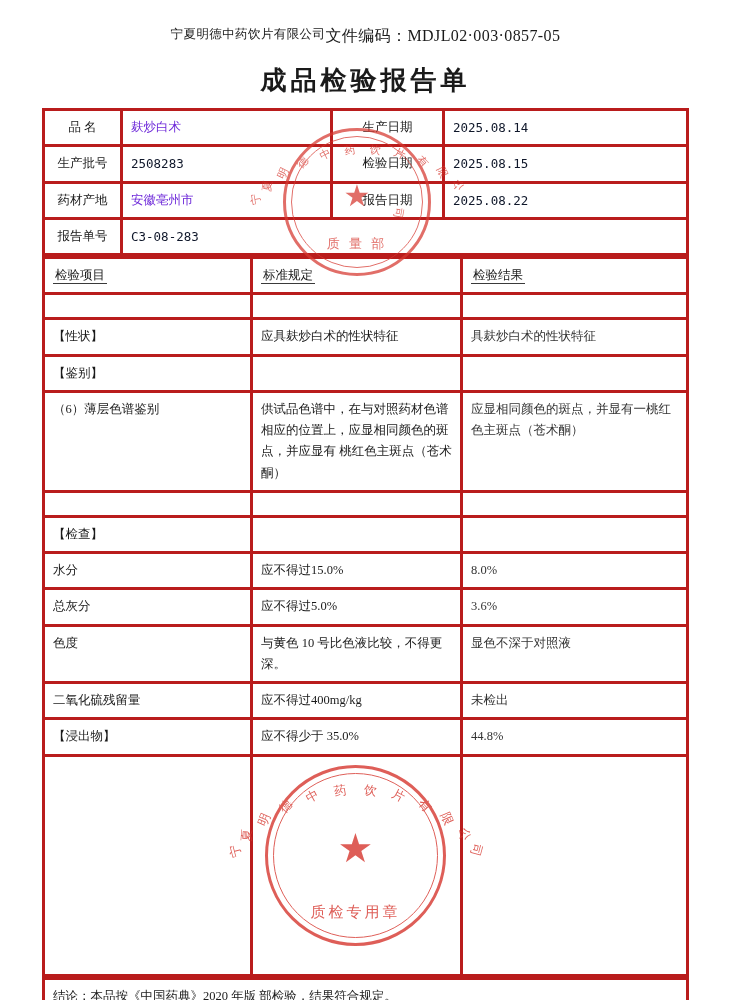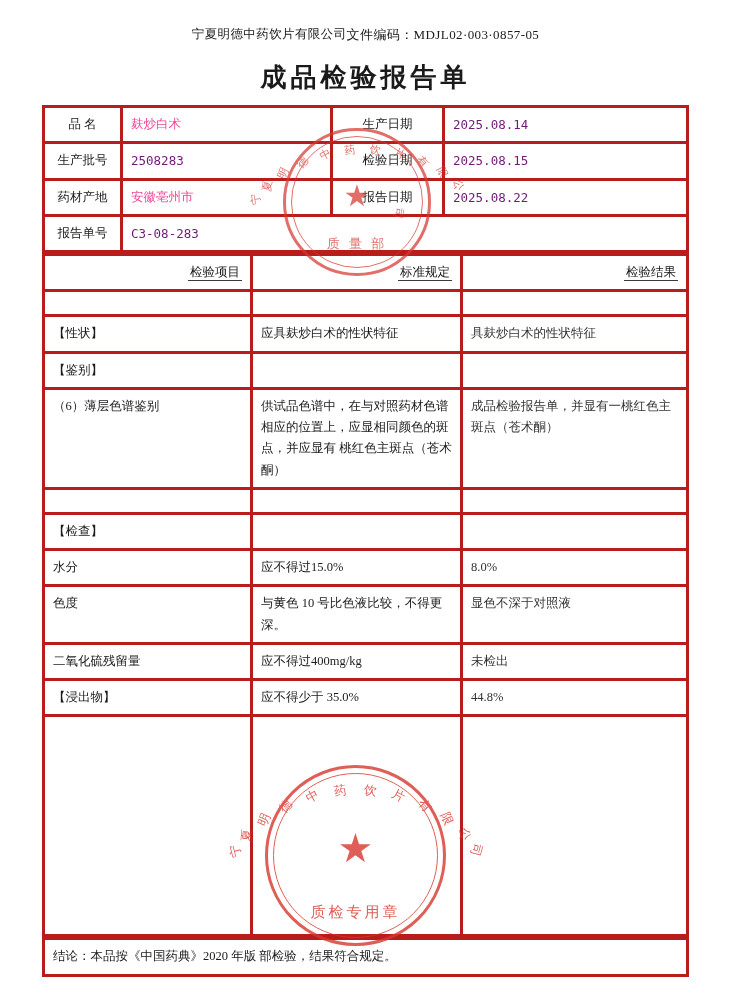--- a/index.html
+++ b/index.html
@@ -24,21 +24,21 @@
   }
   .hdr {
     display: flex;
     justify-content: center;
     align-items: flex-start;
     font-size: 12.5px;
     letter-spacing: 0.4px;
     margin-bottom: 16px;
   }
   .hdr-left { white-space: nowrap; }
-  .hdr-right { white-space: nowrap; font-size: 13px; }
+  .hdr-right { white-space: nowrap; font-size: 16px; }
   .doc-title {
     text-align: center;
     font-size: 26px;
     font-weight: bold;
     letter-spacing: 4px;
     margin: 14px 0 10px 0;
     font-family: "DejaVu Serif", "Liberation Serif", serif;
   }
   table.main {
     width: 100%;
@@ -50,31 +50,31 @@
     font-size: 12.5px;
     padding: 6px 8px;
     vertical-align: top;
     line-height: 1.7;
   }
   .lbl {
     text-align: center;
     white-space: nowrap;
   }
   .val-blue {
-    color: #701a75;
+    color: #0f172a;
     font-family: "DejaVu Sans Mono", "Liberation Mono", monospace;
     font-size: 12px;
   }
   .val-blue-cn {
-    color: #ec4899;
+    color: #6d28d9;
     font-family: "Liberation Serif", serif;
     font-size: 12.5px;
   }
   .col-head {
-    text-align: right;
+    text-align: left;
     padding: 8px 0;
     font-size: 12.5px;
   }
   .col-head span {
     border-bottom: 1px solid #3a3a3a;
     padding: 0 2px 1px 2px;
   }
   
   .bodywrap td {
     border-left: 1px solid #3a3a3a;
@@ -237,36 +237,41 @@
         <td class="cell-res">具麸炒白术的性状特征</td>
       </tr>
       <tr>
         <td class="cell-item">【鉴别】</td>
         <td class="cell-std"></td>
         <td class="cell-res"></td>
       </tr>
       <tr>
         <td class="cell-item">（6）薄层色谱鉴别</td>
         <td class="cell-std">供试品色谱中，在与对照药材色谱相应的位置上，应显相同颜色的斑点，并应显有 桃红色主斑点（苍术酮）</td>
-        <td class="cell-res">成品检验报告单，并显有一桃红色主斑点（苍术酮）</td>
+        <td class="cell-res">应显相同颜色的斑点，并显有一桃红色主斑点（苍术酮）</td>
       </tr>
       <tr class="spacer-row">
           <td></td>
           <td></td>
           <td></td>
         </tr>
       <tr>
         <td class="cell-item">【检查】</td>
         <td class="cell-std"></td>
         <td class="cell-res"></td>
       </tr>
       <tr>
         <td class="cell-item">水分</td>
         <td class="cell-std">应不得过15.0%</td>
         <td class="cell-res">8.0%</td>
+      </tr>
+      <tr>
+        <td class="cell-item">总灰分</td>
+        <td class="cell-std">应不得过5.0%</td>
+        <td class="cell-res">3.6%</td>
       </tr>
       <tr>
         <td class="cell-item">色度</td>
         <td class="cell-std">与黄色 10 号比色液比较，不得更深。</td>
         <td class="cell-res">显色不深于对照液</td>
       </tr>
       <tr>
         <td class="cell-item">二氧化硫残留量</td>
         <td class="cell-std">应不得过400mg/kg</td>
         <td class="cell-res">未检出</td>

